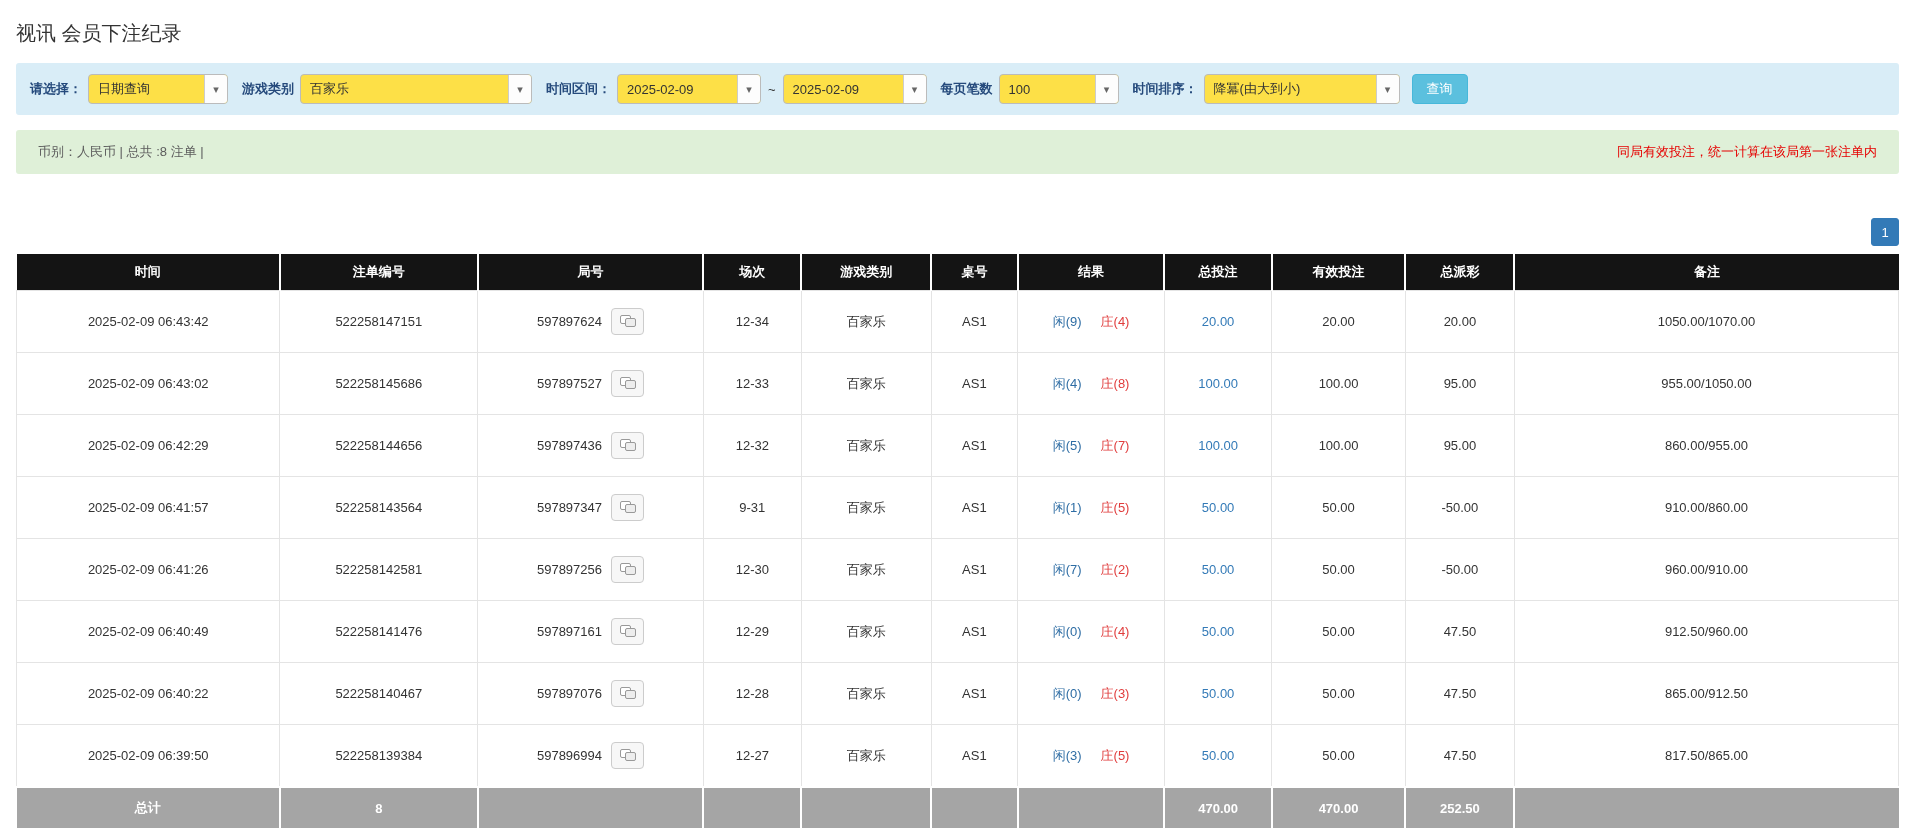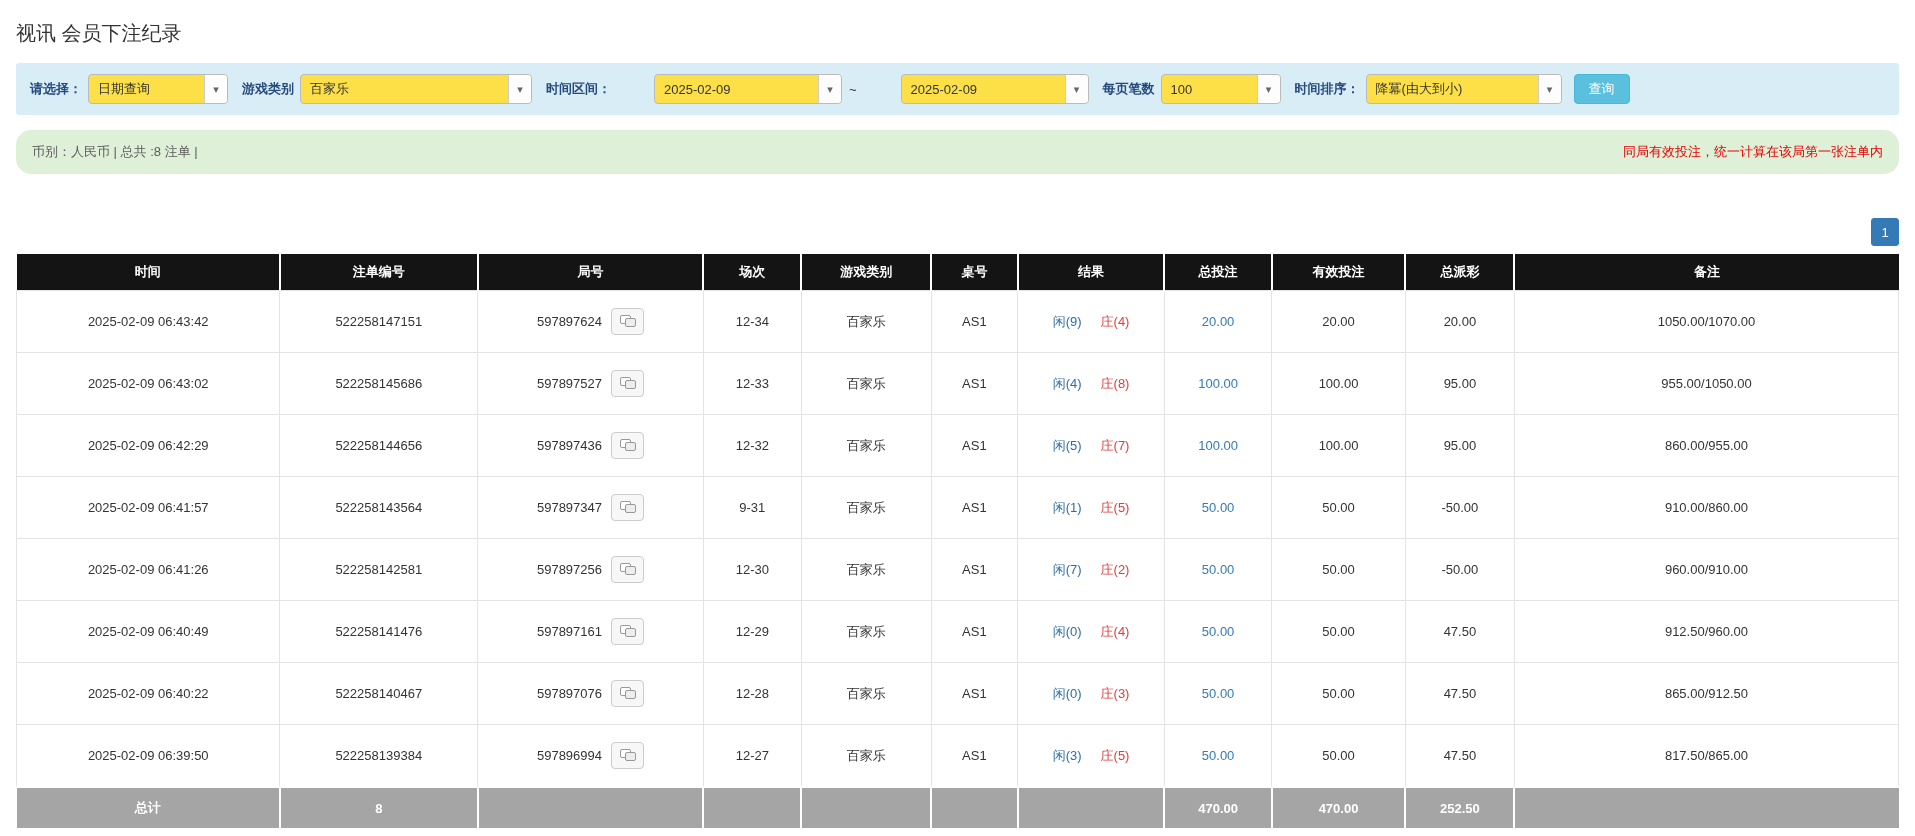--- a/index.html
+++ b/index.html
@@ -56,41 +56,41 @@
     display: flex;
     align-items: center;
     justify-content: center;
     border-left: 1px solid #ccc;
     color: #666;
     font-size: 11px;
     background: #fdfdfd;
   }
   .w-query { width: 140px; }
   .w-game  { width: 232px; }
-  .w-date  { width: 188px; margin-left: 37px; }
+  .w-date  { width: 144px; }
   .w-size  { width: 120px; }
   .w-sort  { width: 196px; }
   .tilde { font-size: 13px; color: #333; margin: 0 7px; }
   .btn-search {
     margin-left: 12px;
     height: 30px;
     padding: 0 14px;
     background: #5bc0de;
     border: 1px solid #46b8da;
     color: #fff;
     font-size: 13px;
     border-radius: 4px;
     cursor: pointer;
   }
   
   .info-bar {
     margin-top: 15px;
     background: #dff0d8;
-    border-radius: 15px;
-    padding: 13px 16px;
+    border-radius: 3px;
+    padding: 13px 22px;
     display: flex;
     justify-content: space-between;
     align-items: flex-end;
     font-size: 13px;
     color: #5c5c5c;
   }
   .info-note { color: #e60000; }
   
   .pagination { display: flex; justify-content: flex-end; margin: 44px 0 8px; }
   .page-btn {

